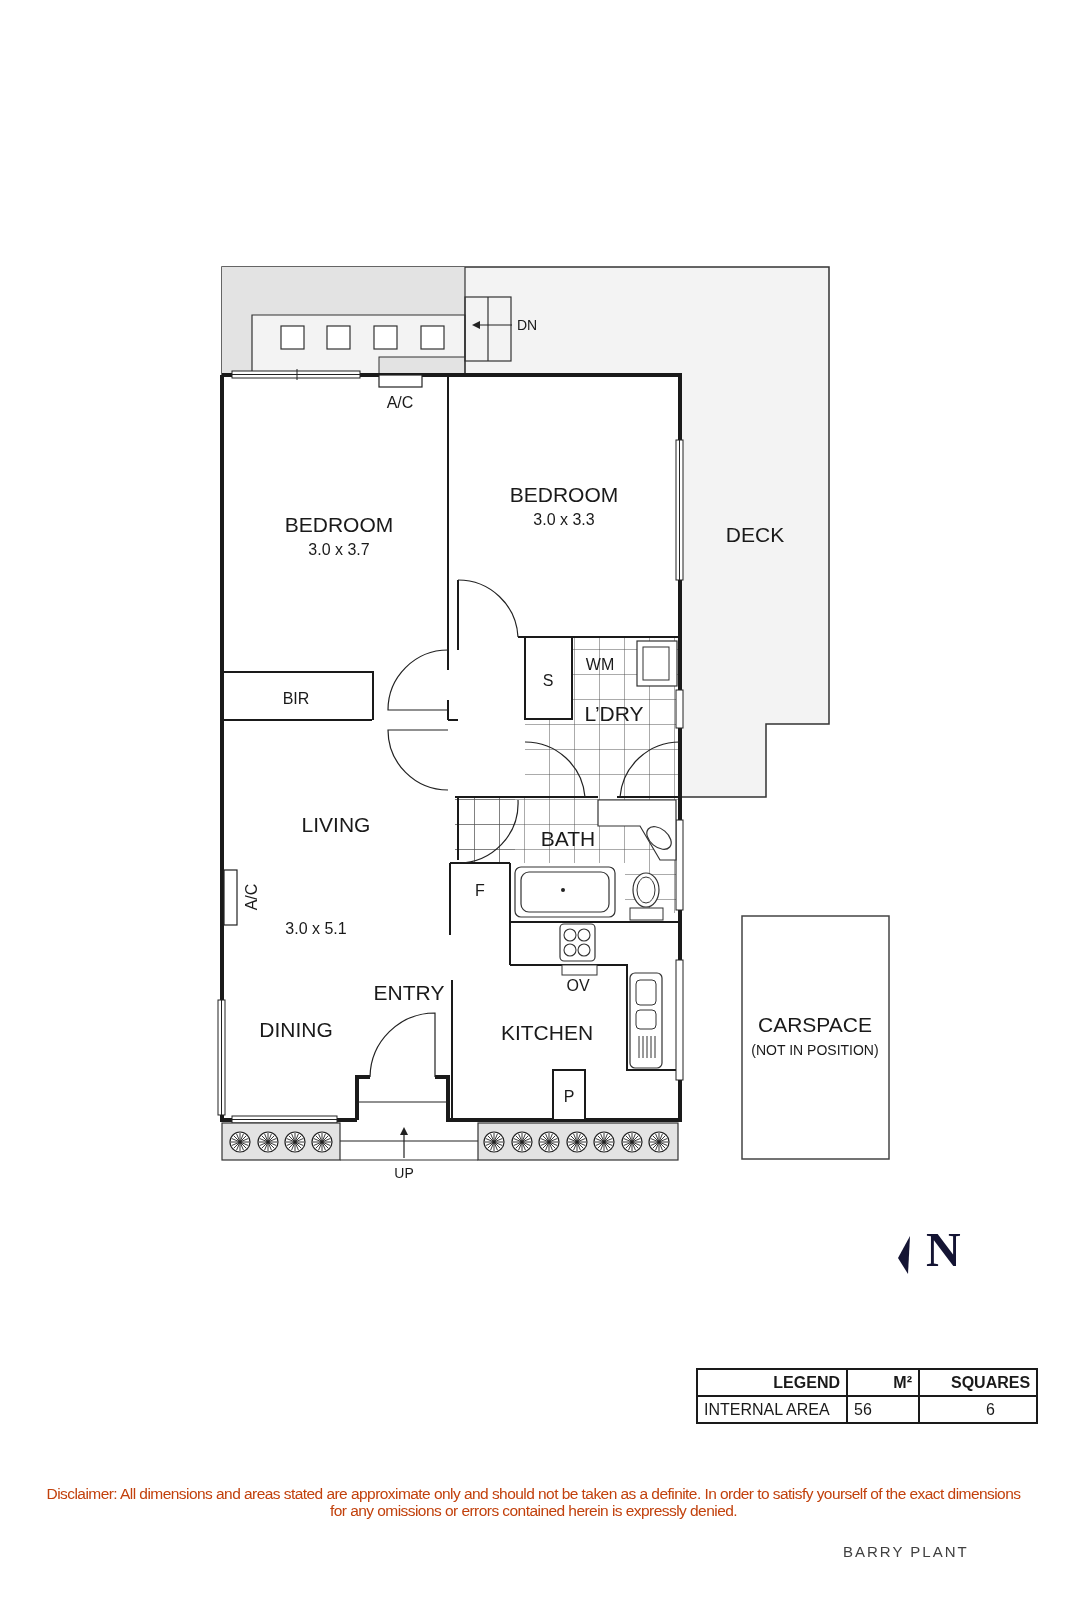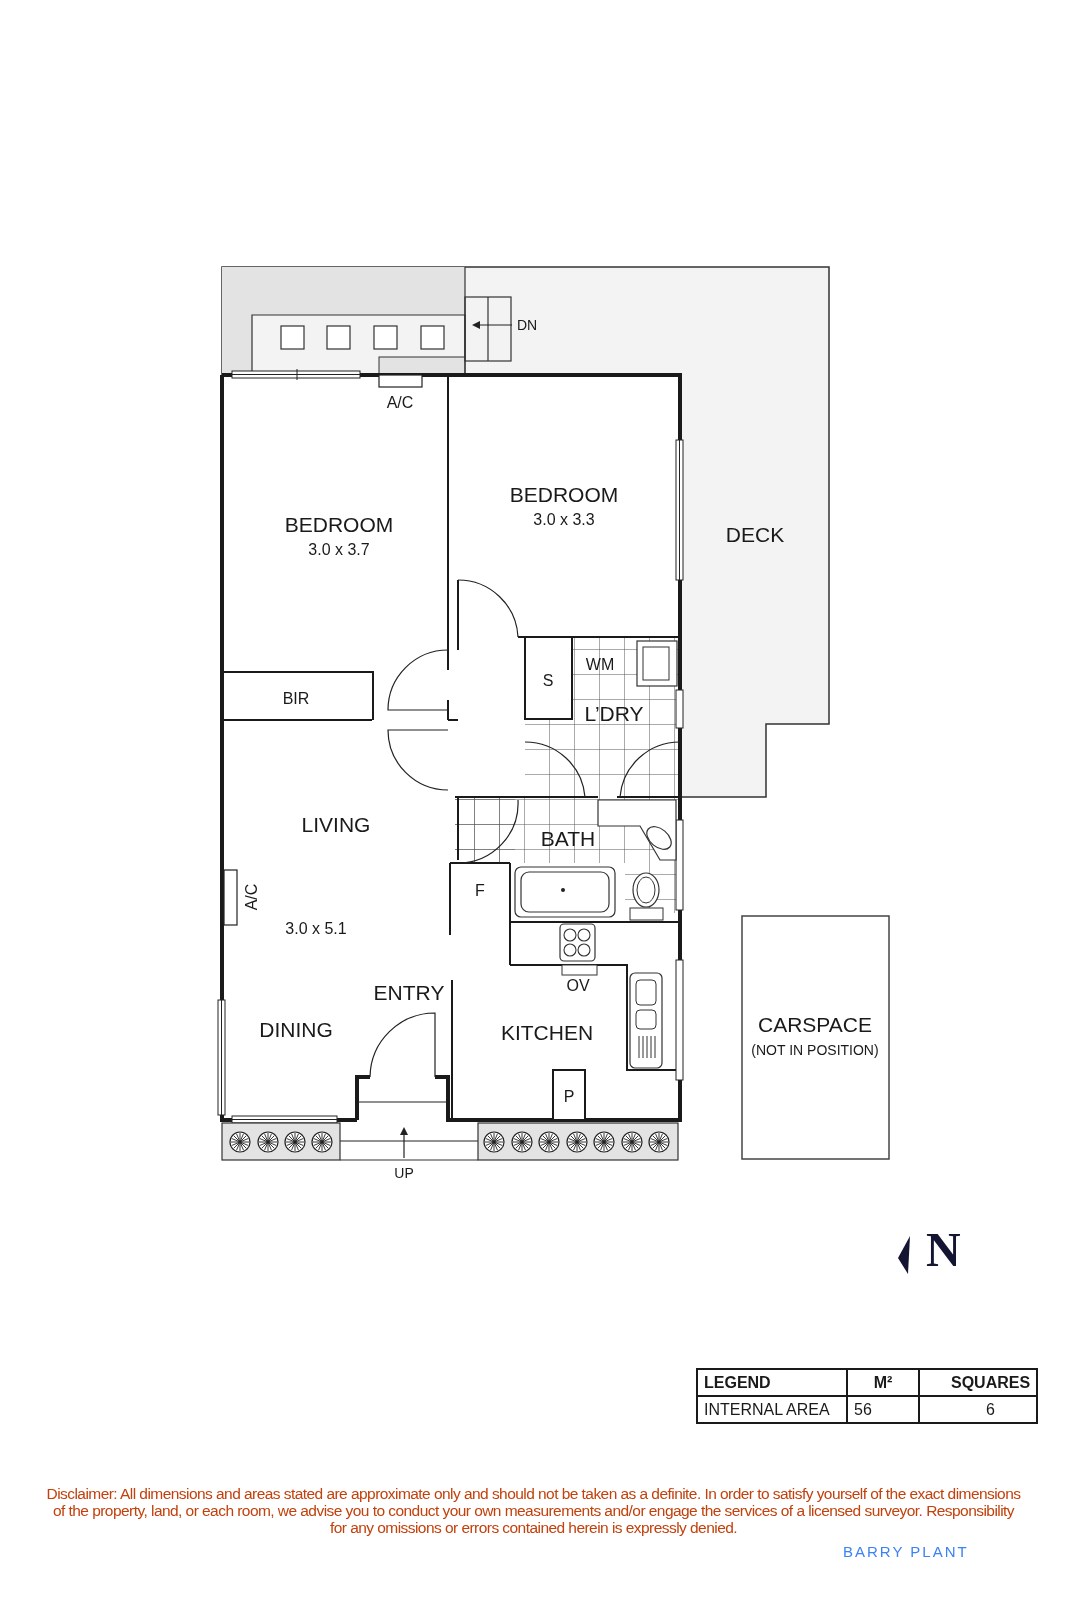--- a/index.html
+++ b/index.html
@@ -7,26 +7,26 @@
   #plan { position: absolute; left: 0; top: 0; width: 1067px; height: 1600px; }
   .room-label { font-family: "Liberation Sans", sans-serif; fill: #1a1a1a; text-anchor: middle; }
   .big { font-size: 21px; }
   .dim { font-size: 16px; }
   .small { font-size: 16px; }
   .tiny { font-size: 14px; }
   .compass { position: absolute; left: 896px; top: 1232px; width: 80px; height: 50px; }
   .compass-n { position: absolute; left: 30px; top: -6px; font-family: "Liberation Serif", serif; font-weight: bold; font-size: 48px; color: #141433; line-height: 1; }
   .legend { position: absolute; left: 696px; top: 1368px; border-collapse: collapse; font-family: "Liberation Sans", sans-serif; font-size: 16px; }
   .legend td, .legend th { border: 2px solid #1a1a1a; height: 25px; padding: 0 6px; }
-  .legend th { font-weight: bold; text-align: left; }
+  .legend th { font-weight: bold; text-align: right; }
   .legend .c1 { width: 136px; }
   .legend .c2 { width: 58px; }
   .legend .c3 { width: 74px; text-align: center; padding-left: 31px; }
   .disclaimer { position: absolute; left: 10px; top: 1485px; width: 1047px; text-align: center; font-family: "Liberation Sans", sans-serif; font-size: 15.5px; line-height: 17px; color: #c2410c; letter-spacing: -0.55px; }
-  .watermark { position: absolute; left: 843px; top: 1543px; font-family: "Liberation Sans", sans-serif; font-size: 15px; letter-spacing: 2px; color: #3b82f6; }
+  .watermark { position: absolute; left: 843px; top: 1543px; font-family: "Liberation Sans", sans-serif; font-size: 15px; letter-spacing: 2px; color: #404040; }
 </style>
 </head>
 <body>
 
 <svg id="plan" viewBox="0 0 1067 1600" xmlns="http://www.w3.org/2000/svg">
   <defs>
     <pattern id="tiles" width="25" height="25" patternUnits="userSpaceOnUse">
       <path d="M25 0 V25 M0 25 H25" stroke="#555" stroke-width="1" fill="none"></path>
     </pattern>
     <g id="shrub">
@@ -208,29 +208,28 @@
   <svg width="20" height="44" viewBox="0 0 20 44" style="position:absolute;left:0;top:4px">
     <path d="M14 0 L2 22 L12 38 Z" fill="#141433"></path>
   </svg>
   <div class="compass-n">N</div>
 </div>
 
 <table class="legend">
   <tbody>
       <tr>
     <th class="c1">LEGEND</th>
-    <th class="c2" style="text-align:center">M²</th>
+    <th class="c2" style="">M²</th>
     <th class="c3" style="text-align:center">SQUARES</th>
   </tr>
   <tr>
     <td class="c1">INTERNAL AREA</td>
     <td class="c2">56</td>
     <td class="c3">6</td>
   </tr>
 </tbody>
   </table>
 
 <div class="disclaimer">
   <div>Disclaimer: All dimensions and areas stated are approximate only and should not be taken as a definite. In order to satisfy yourself of the exact dimensions</div>
-  <div>of the property, land, or each room, we advise you to conduct your own measurements and/or engage the services of a licensed surveyor. Responsibility</div>
   <div>for any omissions or errors contained herein is expressly denied.</div>
 </div>
 <div class="watermark">BARRY PLANT</div>
 
 </body></html>

